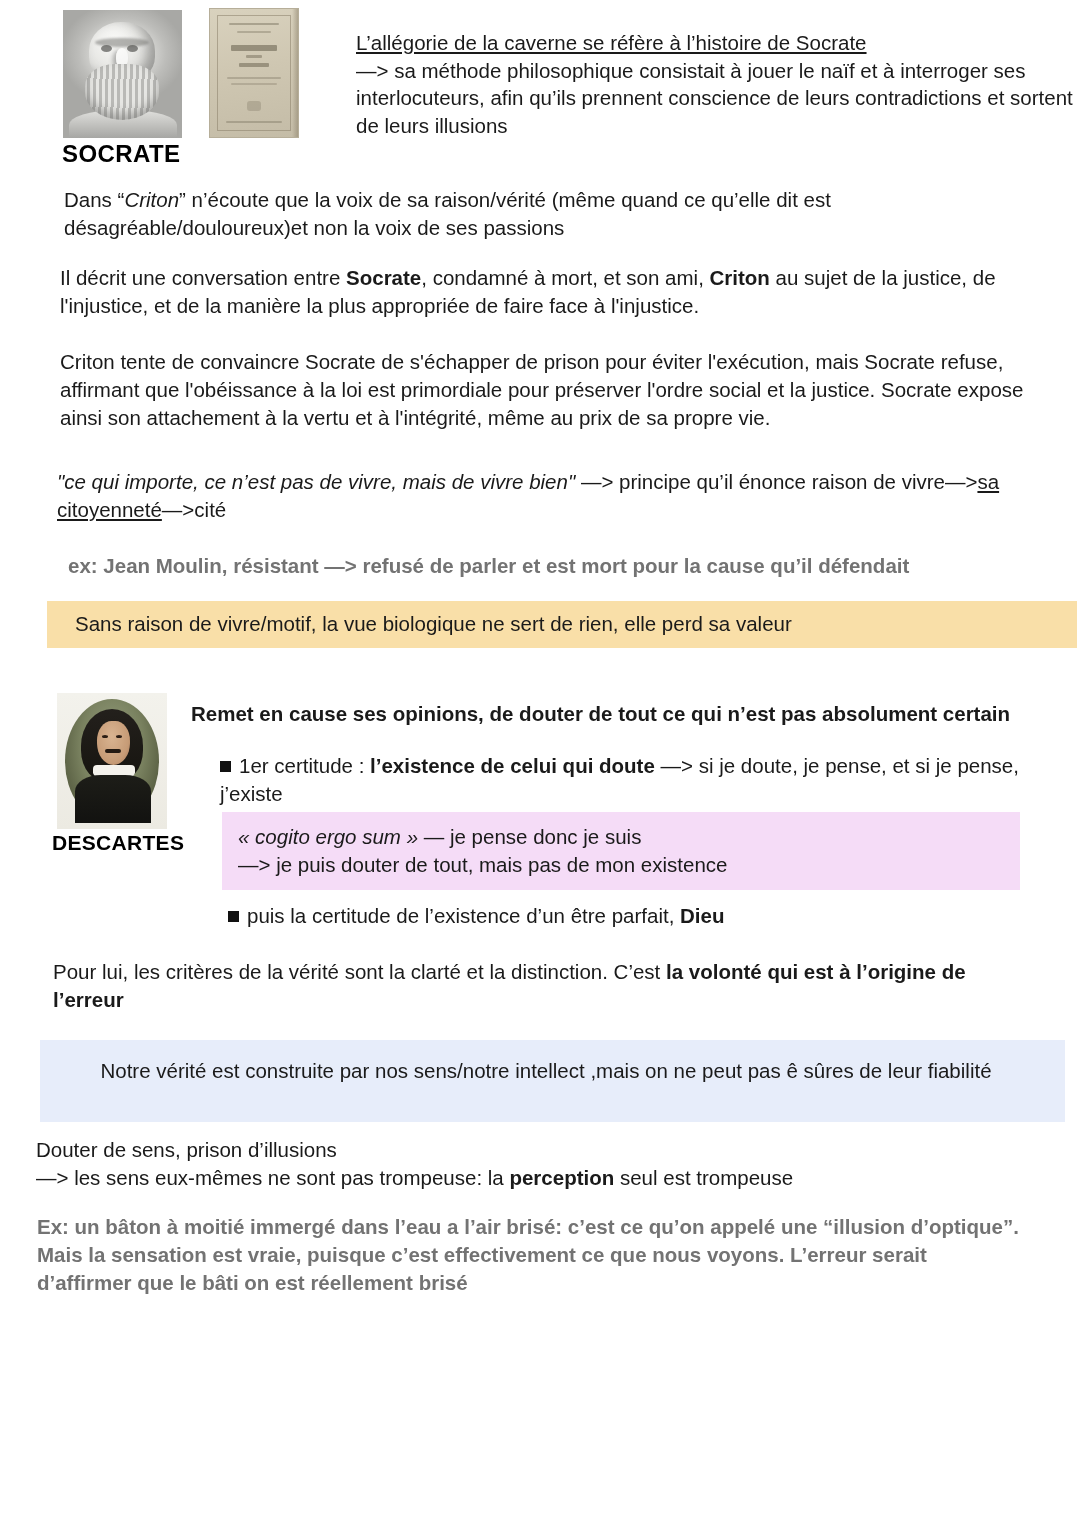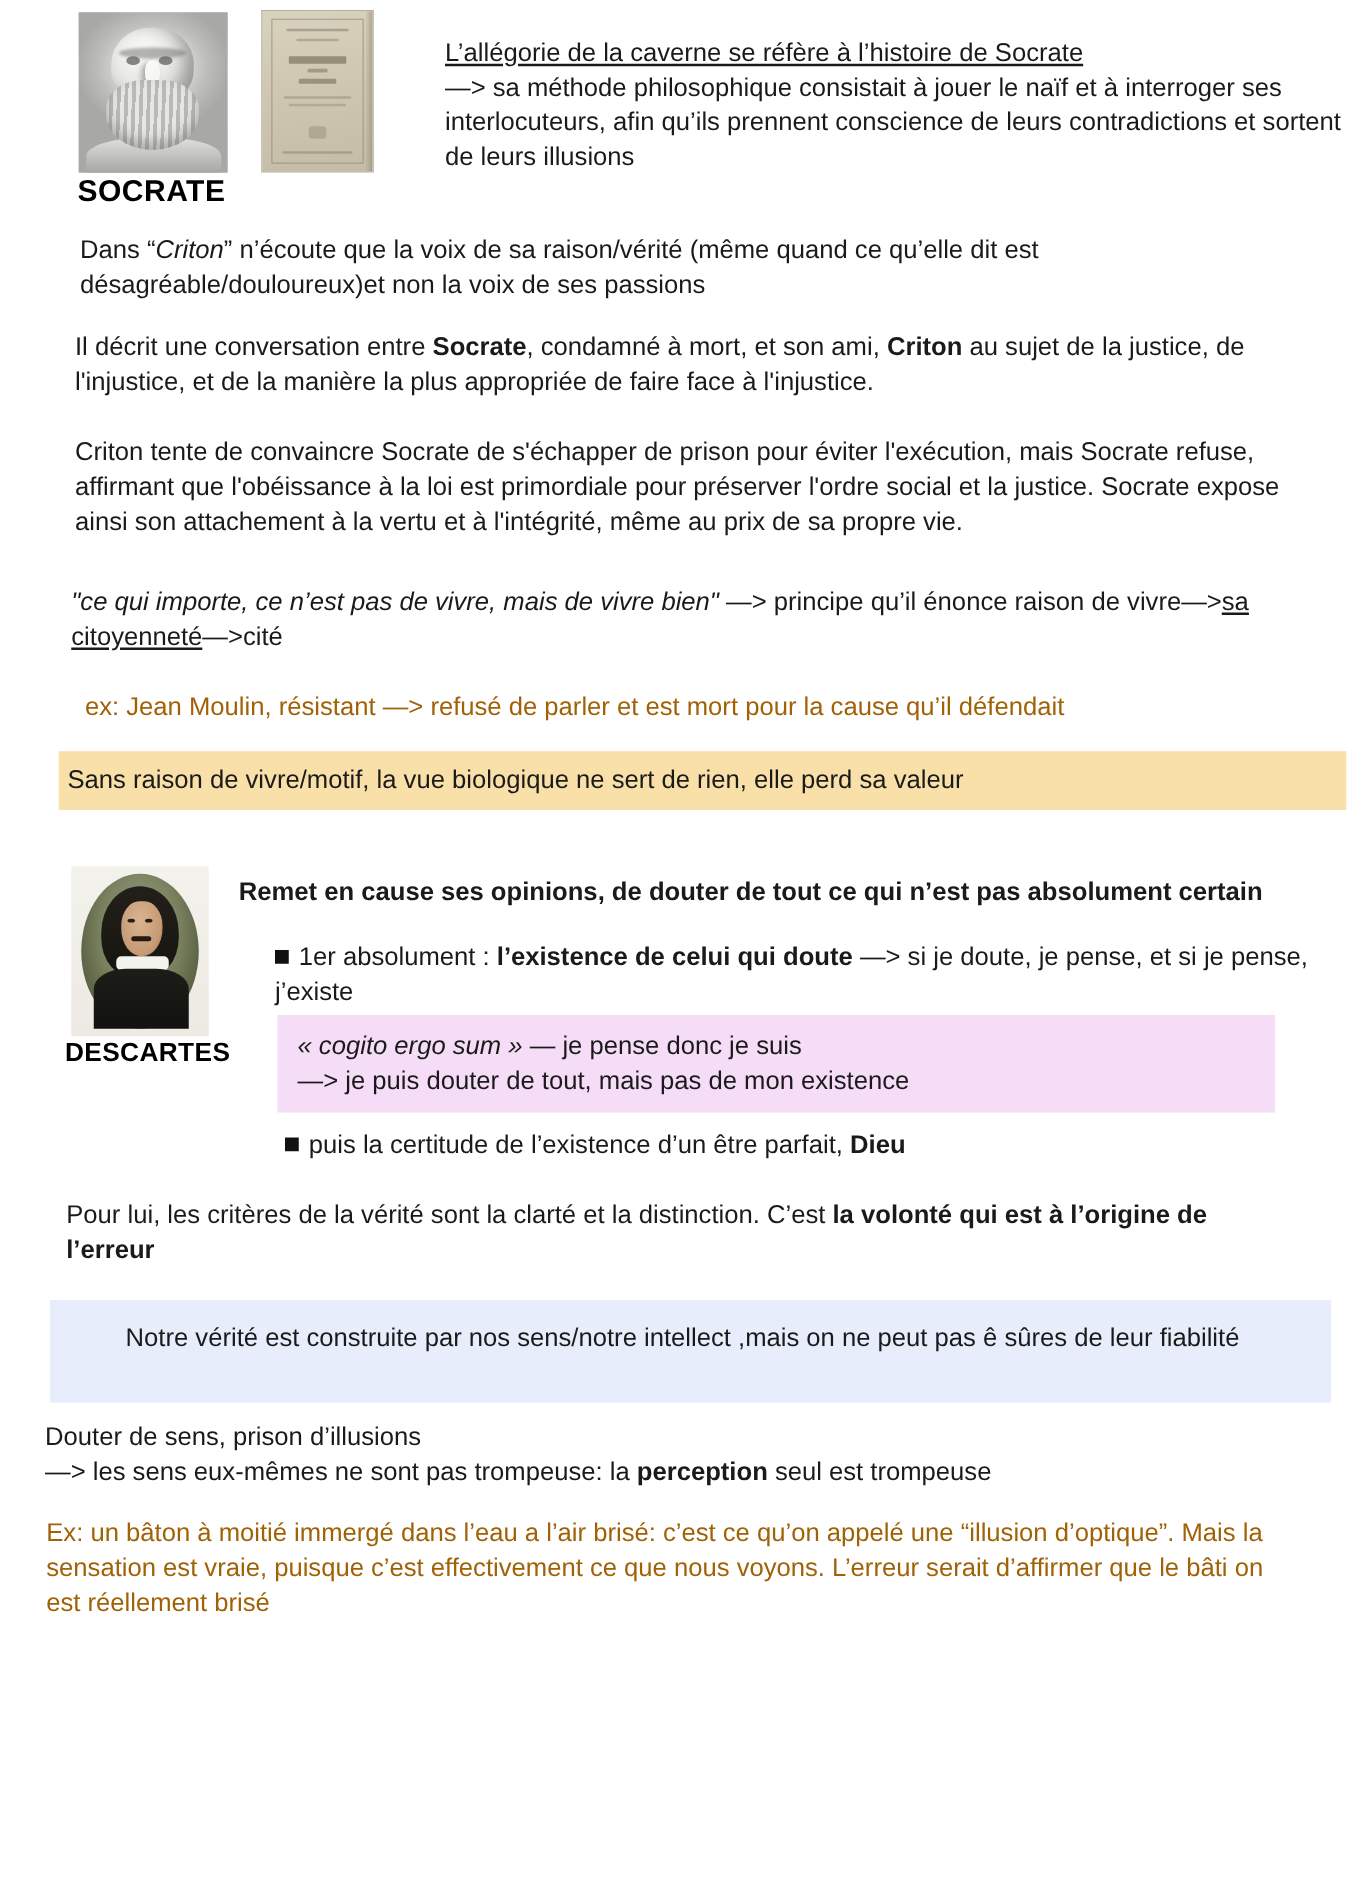--- a/index.html
+++ b/index.html
@@ -179,21 +179,22 @@
     font-size: 20.5px;
     line-height: 28px;
     color: #1a1a1a;
   }
   .box-orange { background: #f9dfa8; }
   .box-purple { background: #f5dcf7; }
   .box-blue   { background: #e7edfa; text-align: center; }
 
   
   .green {
-    color: #a16207;
+    color: #737373;
+    font-weight: bold;
   }
 
   
   .descartes-img {
     position: absolute;
     left: 57px;
     top: 693px;
     width: 110px;
     height: 136px;
     background: linear-gradient(180deg, #f3f2ec 0%, #eceae2 100%);
@@ -318,41 +319,41 @@
   </div>
 
   <div class="para" style="left:60px; top:348px; width:975px;">Criton tente de convaincre Socrate de s'échapper de prison pour éviter l'exécution, mais Socrate refuse, affirmant que l'obéissance à la loi est primordiale pour préserver l'ordre social et la justice. Socrate expose ainsi son attachement à la vertu et à l'intégrité, même au prix de sa propre vie.</div>
 
   <div class="para" style="left:57px; top:468px; width:975px;">
     <i>"ce qui importe, ce n’est pas de vivre, mais de vivre bien"</i><span> —&gt; principe qu’il énonce raison de vivre—&gt;</span><u>sa citoyenneté</u><span>—&gt;cité</span>
   </div>
 
   <div class="para green" style="left:68px; top:552px; width:980px;">ex: Jean Moulin, résistant —&gt; refusé de parler et est mort pour la cause qu’il défendait</div>
 
-  <div class="box box-orange" style="left:47px; top:601px; width:1030px; height:47px; padding:9px 0 0 7px;">
+  <div class="box box-orange" style="left:47px; top:601px; width:1030px; height:47px; padding:9px 0 0 28px;">
     <span>Sans raison de vivre/motif, la vue biologique ne sert de rien, elle perd sa valeur</span>
   </div>
 
   <div class="descartes-img">
     <div class="oval"></div>
     <div class="hair"></div>
     <div class="face"></div>
     <div class="eye1"></div>
     <div class="eye2"></div>
     <div class="stache"></div>
     <div class="collar"></div>
     <div class="body"></div>
   </div>
 
   <div class="descartes-name">DESCARTES</div>
 
   <div class="para" style="left:191px; top:700px; width:880px;font-weight:bold;">Remet en cause ses opinions, de douter de tout ce qui n’est pas absolument certain</div>
 
   <div class="para" style="left:220px; top:752px; width:830px;">
-    <span class="bullet-sq"></span><span>1er absolument : </span><b>l’existence de celui qui doute</b><span> —&gt; si je doute, je pense, et si je pense, j’existe</span>
+    <span class="bullet-sq"></span><span>1er certitude : </span><b>l’existence de celui qui doute</b><span> —&gt; si je doute, je pense, et si je pense, j’existe</span>
   </div>
 
   <div class="box box-purple" style="left:222px; top:812px; width:798px; height:78px; padding:11px 0 0 16px;">
     <div><i>« cogito ergo sum »</i><span> — je pense donc je suis</span></div>
     <div>—&gt; je puis douter de tout, mais pas de mon existence</div>
   </div>
 
   <div class="para" style="left:228px; top:902px; width:830px;">
     <span class="bullet-sq"></span><span>puis la certitude de l’existence d’un être parfait, </span><b>Dieu</b>
   </div>

